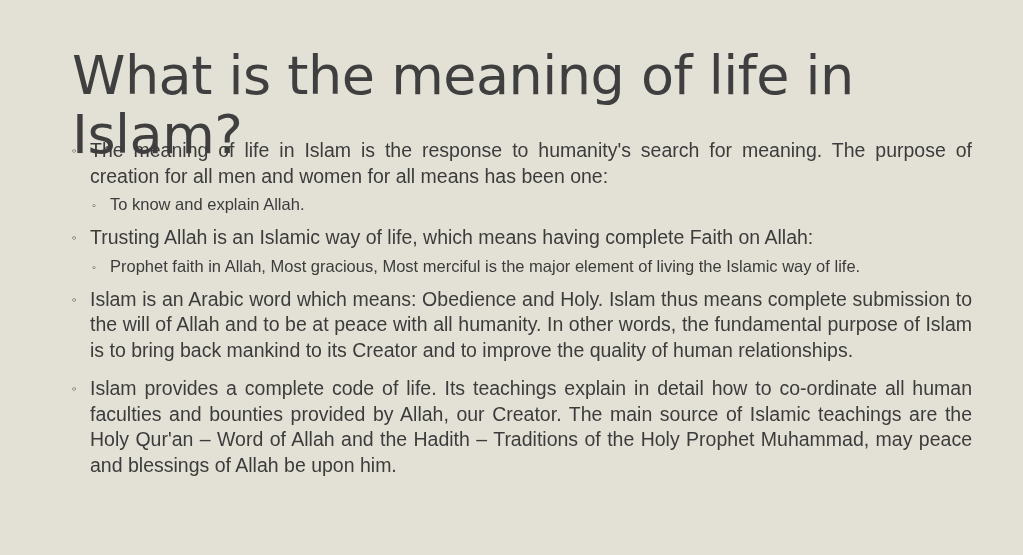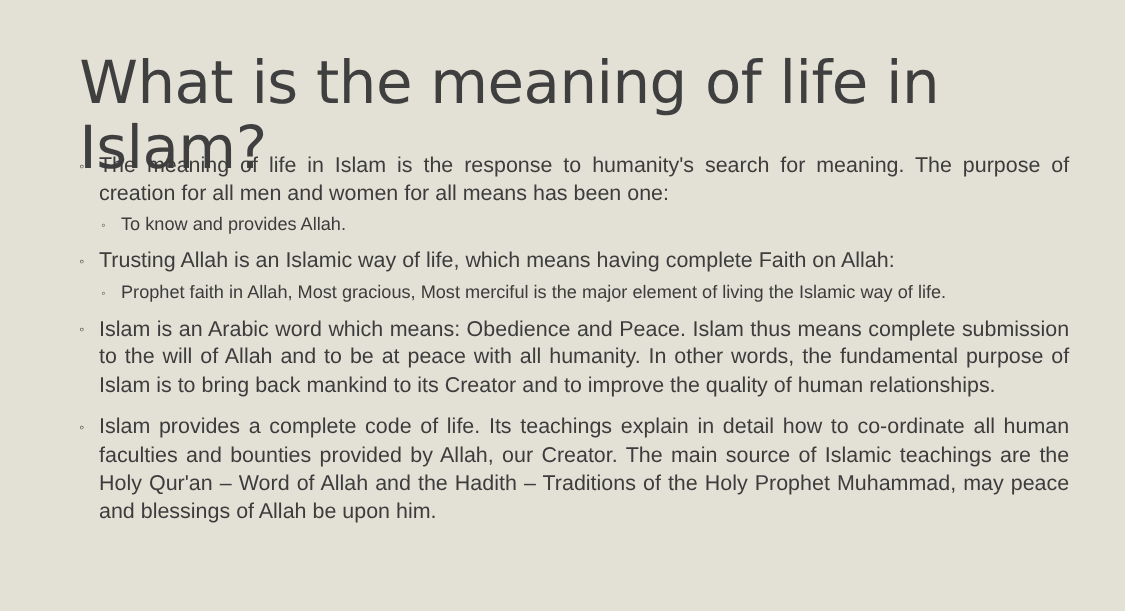--- a/index.html
+++ b/index.html
@@ -104,21 +104,21 @@
     <ul class="level1">
 
       <li class="l1">
         <span class="marker">◦</span>
         <span class="txt">The meaning of life in Islam is the response to humanity's search for meaning. The purpose of creation for all men and women for all means has been one:</span>
       </li>
       <div class="sub-wrap">
         <ul class="level2">
           <li class="l2">
             <span class="marker">◦</span>
-            <span class="txt">To know and provides Allah.</span>
+            <span class="txt">To know and explain Allah.</span>
           </li>
         </ul>
       </div>
 
       <div class="spacer"></div>
 
       <li class="l1">
         <span class="marker">◦</span>
         <span class="txt">Trusting Allah is an Islamic way of life, which means having complete Faith on Allah:</span>
       </li>
@@ -128,21 +128,21 @@
             <span class="marker">◦</span>
             <span class="txt">Prophet faith in Allah, Most gracious, Most merciful is the major element of living the Islamic way of life.</span>
           </li>
         </ul>
       </div>
 
       <div class="spacer"></div>
 
       <li class="l1">
         <span class="marker">◦</span>
-        <span class="txt">Islam is an Arabic word which means: Obedience and Peace. Islam thus means complete submission to the will of Allah and to be at peace with all humanity. In other words, the fundamental purpose of Islam is to bring back mankind to its Creator and to improve the quality of human relationships.</span>
+        <span class="txt">Islam is an Arabic word which means: Obedience and Holy. Islam thus means complete submission to the will of Allah and to be at peace with all humanity. In other words, the fundamental purpose of Islam is to bring back mankind to its Creator and to improve the quality of human relationships.</span>
       </li>
 
       <div class="spacer"></div>
 
       <li class="l1">
         <span class="marker">◦</span>
         <span class="txt">Islam provides a complete code of life. Its teachings explain in detail how to co-ordinate all human faculties and bounties provided by Allah, our Creator. The main source of Islamic teachings are the Holy Qur'an – Word of Allah and the Hadith – Traditions of the Holy Prophet Muhammad, may peace and blessings of Allah be upon him.</span>
       </li>
 
     </ul>

